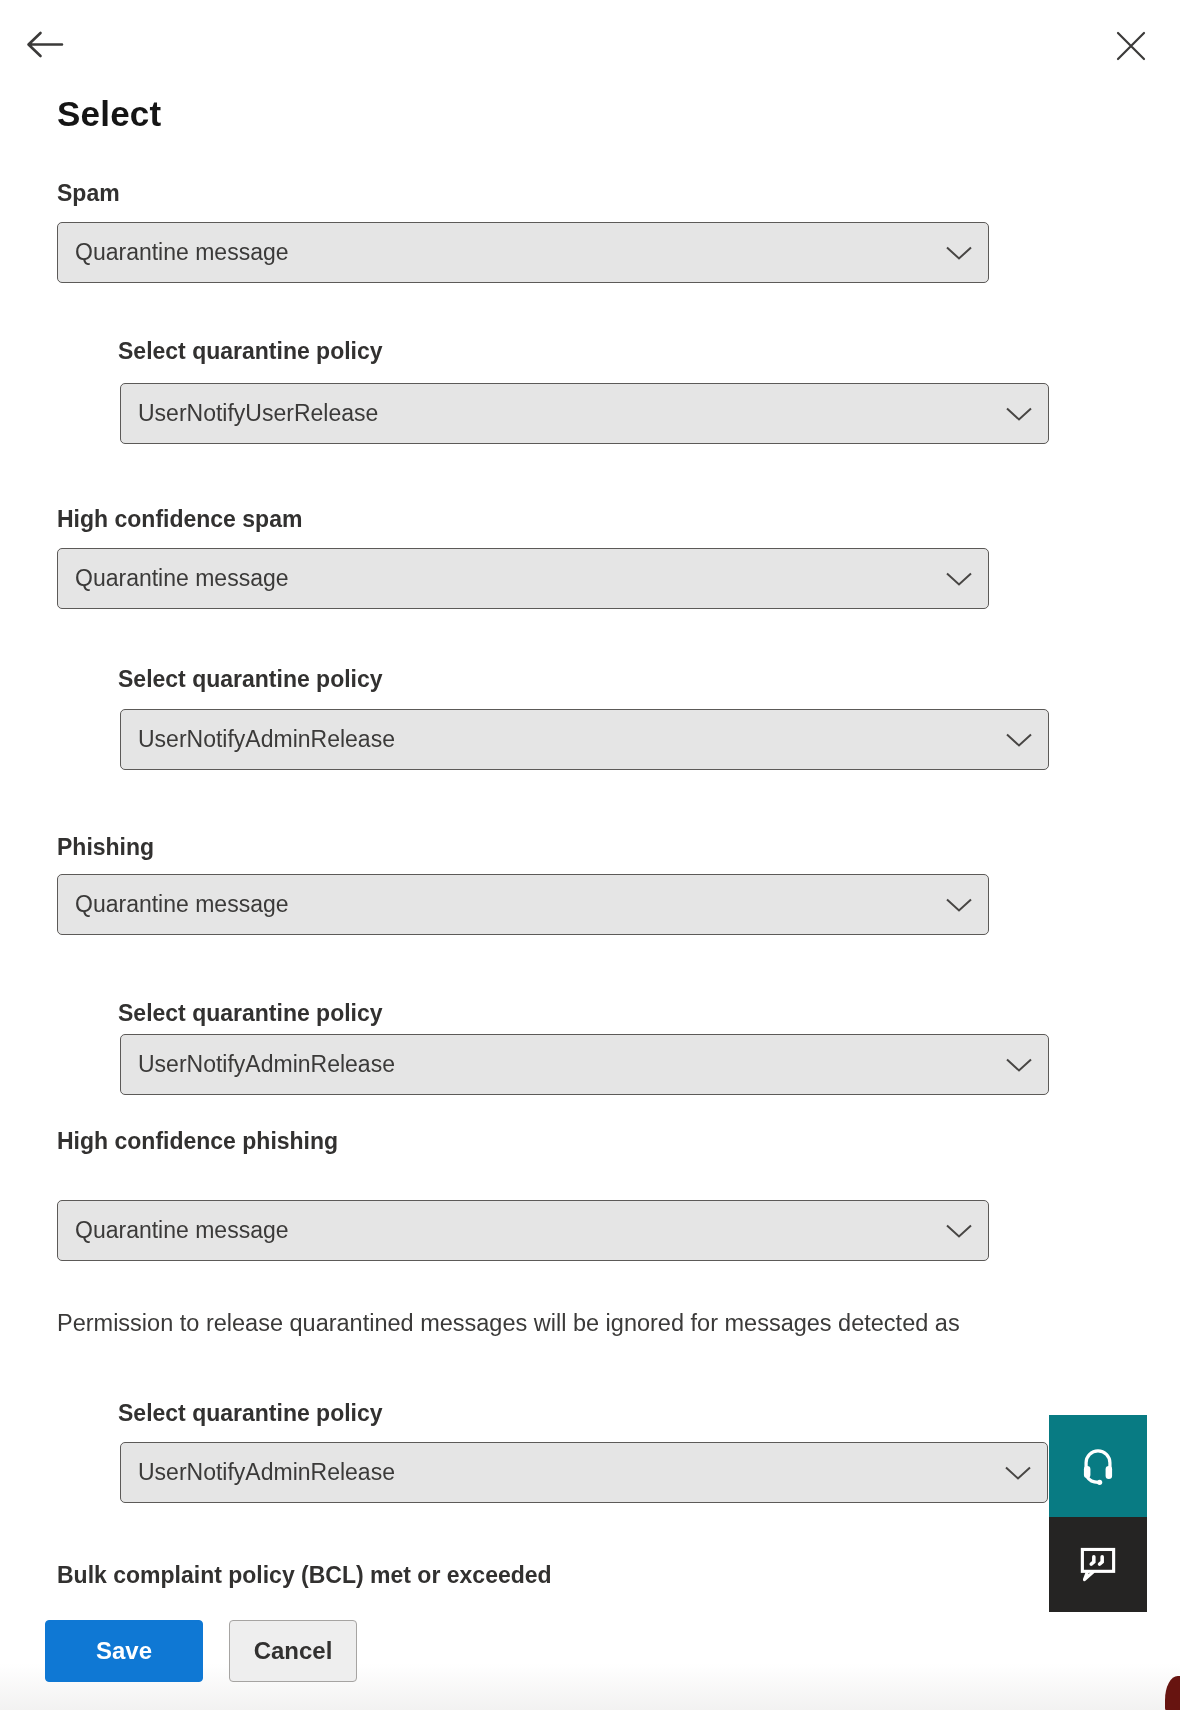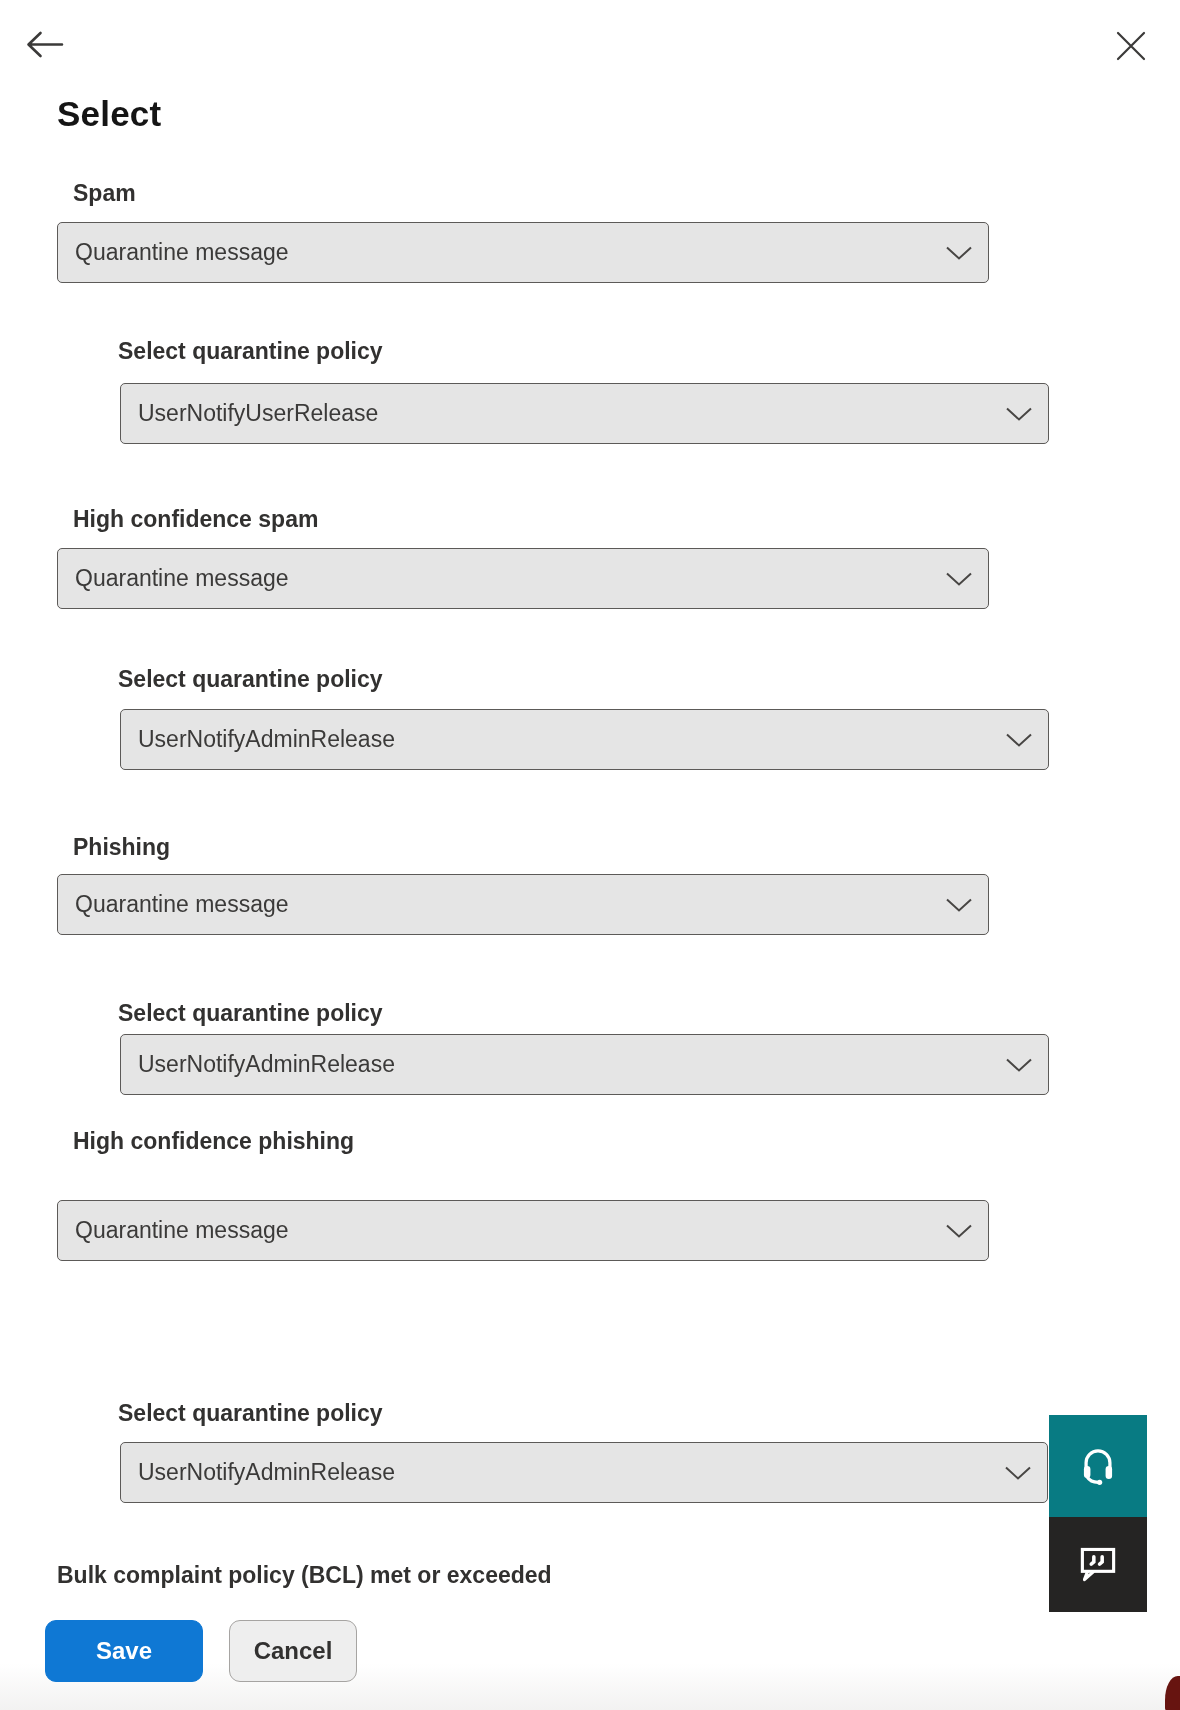--- a/index.html
+++ b/index.html
@@ -8,41 +8,41 @@
 
   
   .nav-icon{position:absolute;cursor:pointer;background:none;border:none;padding:0;}
   #back-btn{left:22px;top:26px;width:44px;height:40px;}
   #close-btn{left:1112px;top:27px;width:38px;height:38px;}
 
   
   .page-title{position:absolute;left:57px;top:94px;font-size:35px;font-weight:700;color:#151515;letter-spacing:.2px;}
 
   
-  .sec-label{position:absolute;left:57px;font-size:23px;font-weight:700;color:#323130;margin-left:16px;}
+  .sec-label{position:absolute;left:57px;font-size:23px;font-weight:700;color:#323130;}
   .sub-label{position:absolute;left:118px;font-size:23px;font-weight:700;color:#323130;}
 
   
   .dd{position:absolute;height:61px;background:#e5e5e5;border:1.5px solid #5c5a58;border-radius:5px;
       display:flex;align-items:center;box-sizing:border-box;cursor:pointer;}
   .dd-main{left:57px;width:932px;}
   .dd-sub{left:120px;width:929px;}
   .dd-value{padding-left:17px;font-size:23px;color:#3b3a39;white-space:nowrap;}
   .dd-chevron{position:absolute;right:15px;top:50%;transform:translateY(-50%);width:28px;height:15px;}
 
   
   .note{position:absolute;left:57px;top:1304px;width:1080px;font-size:23.5px;line-height:38px;color:#3b3a39;}
 
   
   .bulk-label{position:absolute;left:57px;top:1562px;font-size:23px;font-weight:700;color:#323130;white-space:nowrap;}
 
   
   .footer{position:absolute;left:0;top:1594px;width:1180px;height:116px;
           background:linear-gradient(#ffffff, #ffffff 60%, #e9e8e7 130%);}
-  .btn{position:absolute;top:26px;height:62px;border-radius:11px;font-family:"Liberation Sans",sans-serif;
+  .btn{position:absolute;top:26px;height:62px;border-radius:4px;font-family:"Liberation Sans",sans-serif;
        font-size:24px;font-weight:700;display:flex;align-items:center;justify-content:center;cursor:pointer;box-sizing:border-box;}
   #save-btn{left:45px;width:158px;background:#0f78d4;border:1px solid #0f78d4;color:#ffffff;}
   #cancel-btn{left:229px;width:128px;background:#eeeeee;border:1.5px solid #a6a4a2;color:#323130;}
 
   
   .help-widget{position:absolute;left:1049px;top:1415px;width:98px;}
   .help-btn{width:98px;display:flex;align-items:center;justify-content:center;cursor:pointer;border:none;}
   #support-btn{height:102px;background:#087b83;}
   #feedback-btn{height:95px;background:#252423;}
 
@@ -133,20 +133,21 @@
   <div class="dd dd-main" style="top:1200px;" role="combobox">
     <span class="dd-value">Quarantine message</span>
     <span class="dd-chevron">
       <svg width="28" height="15" viewBox="0 0 28 15">
           <path d="M2 2 L14 13 L26 2" fill="none" stroke="#484644" stroke-width="2"></path>
         </svg>
     </span>
   </div>
 
   <div class="note">
+    <div>Permission to release quarantined messages will be ignored for messages detected as</div>
   </div>
 
   <div class="sub-label" style="top:1400px;">Select quarantine policy</div>
   <div class="dd dd-sub" style="top:1442px;width:928px;" role="combobox">
     <span class="dd-value">UserNotifyAdminRelease</span>
     <span class="dd-chevron">
       <svg width="28" height="15" viewBox="0 0 28 15">
           <path d="M2 2 L14 13 L26 2" fill="none" stroke="#484644" stroke-width="2"></path>
         </svg>
     </span>

